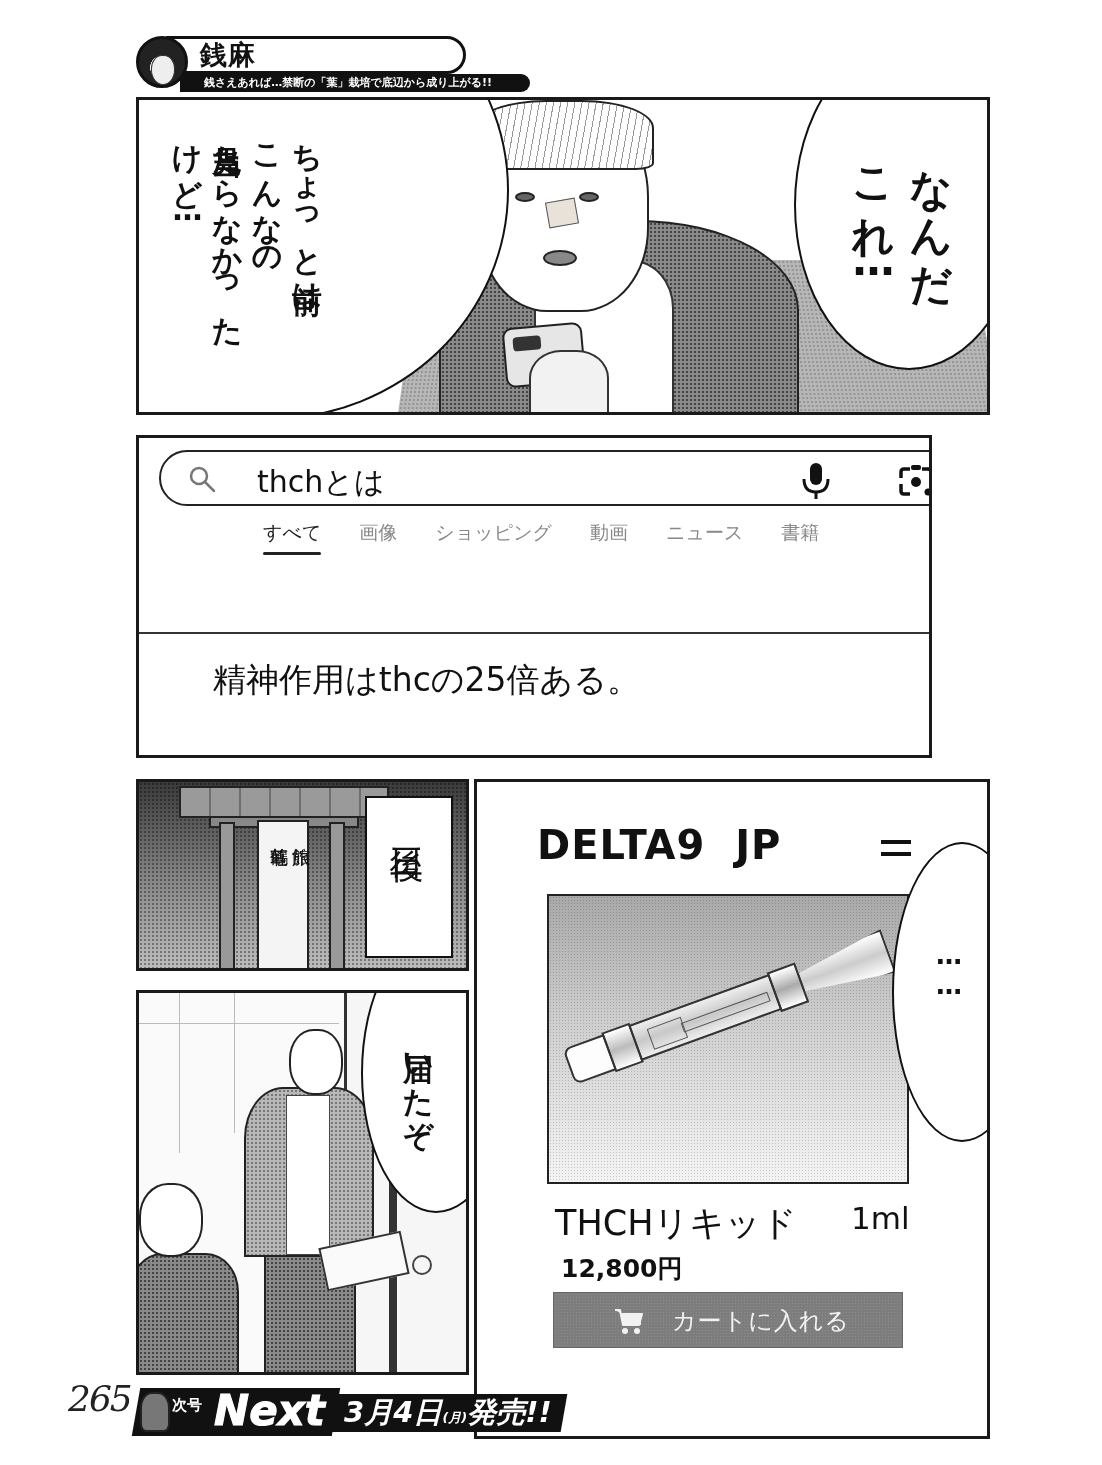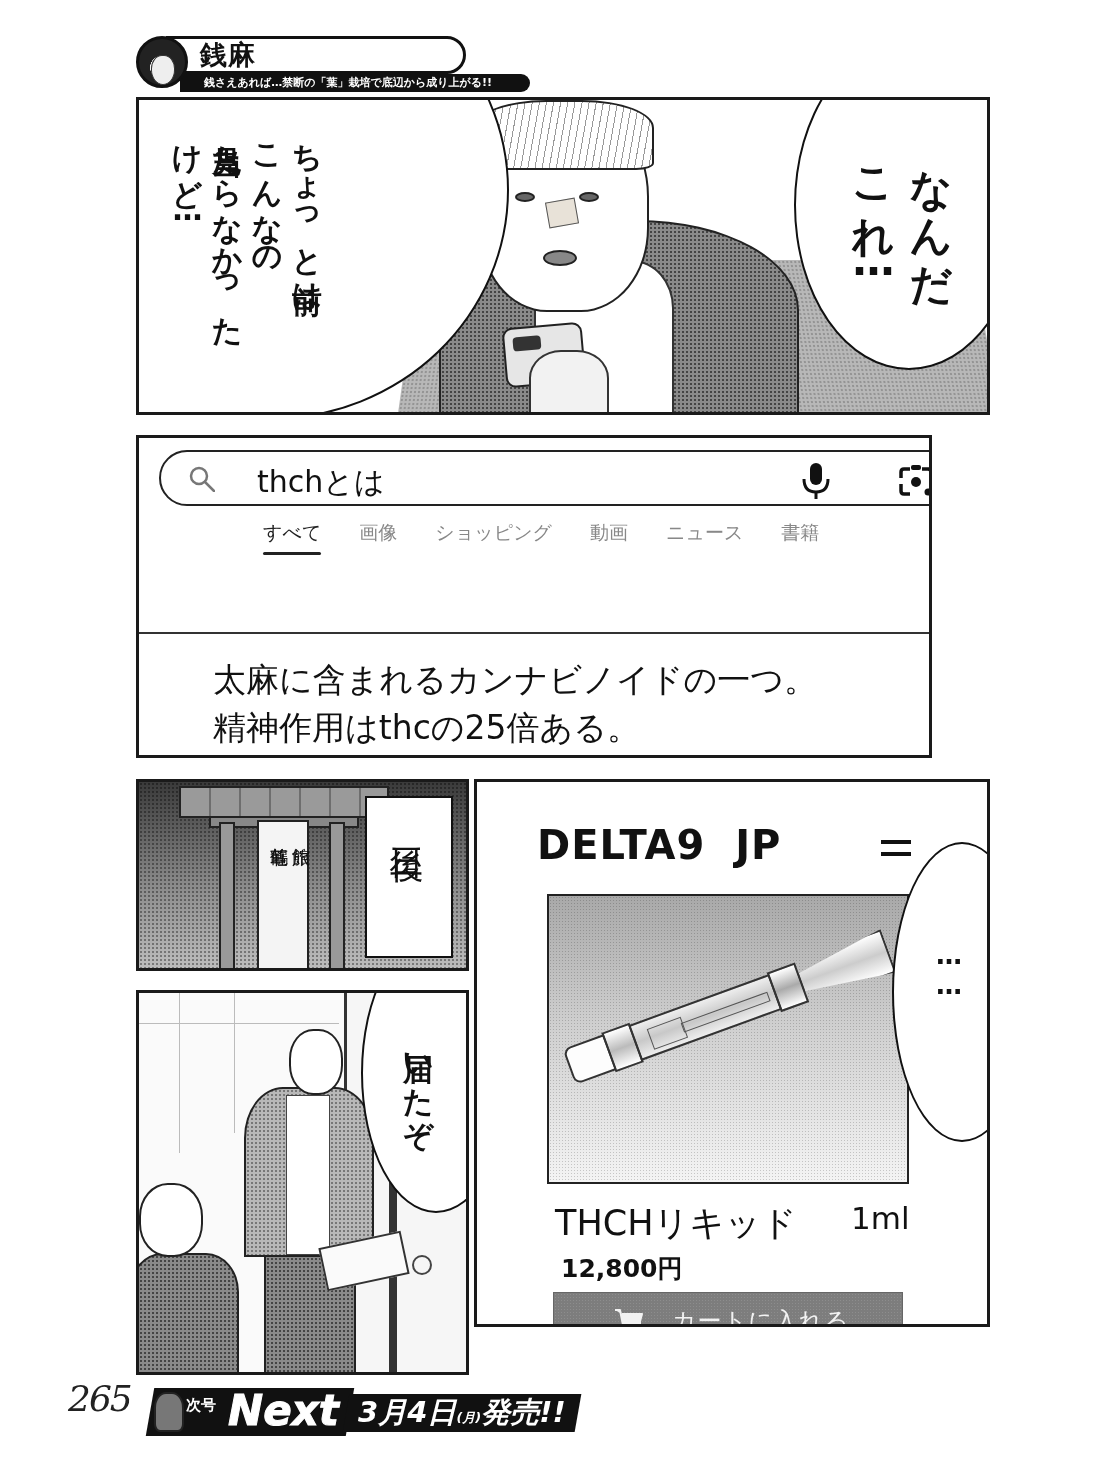--- a/index.html
+++ b/index.html
@@ -16,21 +16,21 @@
   .header .title { position: absolute; left: 64px; top: 3px; font-size: 27px; font-weight: bold; letter-spacing: 1px; z-index: 4; font-family: "DejaVu Sans", sans-serif; }
   .header .sub-pill { position: absolute; left: 44px; top: 40px; width: 350px; height: 18px; background: #111; border-radius: 0 10px 10px 0; z-index: 2; }
   .header .subtitle { position: absolute; left: 68px; top: 41px; font-size: 11px; color: #fff; white-space: nowrap; z-index: 4; font-weight: bold; }
 
   
   .panel { position: absolute; border: 3px solid #1a1a1a; background: #fff; overflow: hidden; }
   .p1 { left: 136px; top: 97px; width: 854px; height: 318px; }
   .p2 { left: 136px; top: 435px; width: 796px; height: 323px; }
   .p3 { left: 136px; top: 779px; width: 333px; height: 192px; }
   .p4 { left: 136px; top: 990px; width: 333px; height: 385px; }
-  .p5 { left: 474px; top: 779px; width: 516px; height: 548px; }
+  .p5 { left: 474px; top: 779px; width: 516px; height: 660px; }
 
   
   .tone { background-color: #b8b8b8;
     background-image: radial-gradient(#777 0.8px, transparent 1px);
     background-size: 4px 4px; }
   .tone-dark { background-color: #8a8a8a;
     background-image: radial-gradient(#444 0.9px, transparent 1.1px);
     background-size: 4px 4px; }
 
   
@@ -120,21 +120,21 @@
   .product-name { position: absolute; left: 78px; top: 418px; font-size: 35px; color: #111; white-space: pre; font-family: "DejaVu Sans", sans-serif; }
   .product-volume { position: absolute; left: 374px; top: 418px; font-size: 31px; color: #111; font-family: "DejaVu Sans", sans-serif; }
   .product-price { position: absolute; left: 84px; top: 470px; font-size: 25px; color: #111; font-family: "DejaVu Sans", sans-serif; font-weight: bold; }
   .cart-button { position: absolute; left: 76px; top: 510px; width: 350px; height: 56px; background: #7d7d7d; border: 1px solid #666;
     background-image: radial-gradient(rgba(255,255,255,0.12) 0.7px, transparent 0.9px); background-size: 3px 3px; }
   .cart-icon { position: absolute; left: 60px; top: 14px; width: 30px; height: 28px; }
   .cart-label { position: absolute; left: 118px; top: 12px; font-size: 24px; color: #f2f2f2; letter-spacing: 1px; font-family: "DejaVu Sans", sans-serif; }
 
   
   .page-number { position: absolute; left: 68px; top: 1378px; font-family: "DejaVu Serif", serif; font-style: italic; font-size: 36px; color: #222; letter-spacing: -2px; }
-  .next-banner { position: absolute; left: 150px; top: 1388px; height: 48px; width: 440px; }
+  .next-banner { position: absolute; left: 136px; top: 1388px; height: 48px; width: 440px; }
   .next-badge { position: absolute; left: 0; top: 0; width: 200px; height: 48px; background: #111; transform: skewX(-10deg); }
   .next-mascot { position: absolute; left: 4px; top: 4px; width: 30px; height: 40px; background: #777; border-radius: 40% 40% 20% 20%; border: 2px solid #222; }
   .next-label-small { position: absolute; left: 36px; top: 8px; font-size: 15px; font-weight: bold; color: #fff; }
   .next-label-big { position: absolute; left: 78px; top: -2px; font-size: 42px; font-weight: bold; font-style: italic; color: #111; -webkit-text-stroke: 1px #fff; font-family: "DejaVu Sans", sans-serif; background: #fff0; }
   .next-label-big span { color: #111; }
   .next-date-box { position: absolute; left: 196px; top: 6px; width: 232px; height: 38px; background: #111; transform: skewX(-10deg); }
   .next-date { position: absolute; left: 208px; top: 5px; font-size: 29px; font-weight: bold; font-style: italic; color: #fff; white-space: nowrap; font-family: "DejaVu Sans", sans-serif; }
   .next-date small { font-size: 13px; }
 </style>
 </head>
@@ -201,21 +201,20 @@
   <div class="tabs">
     <div class="tab active">すべて</div>
     <div class="tab">画像</div>
     <div class="tab">ショッピング</div>
     <div class="tab">動画</div>
     <div class="tab">ニュース</div>
     <div class="tab">書籍</div>
   </div>
   <div class="result-divider"></div>
   <div class="result-desc">
-    <div>太麻に含まれるカンナビノイドの一つ。</div>
     <div>精神作用はthcの25倍ある。</div>
   </div>
 </div>
 
 <div class="panel p3">
   <div class="bg"></div>
   <div class="roof"></div>
   <div class="roof-beam"></div>
   <div class="post" style="left:80px;"></div>
   <div class="post" style="left:190px;"></div>

